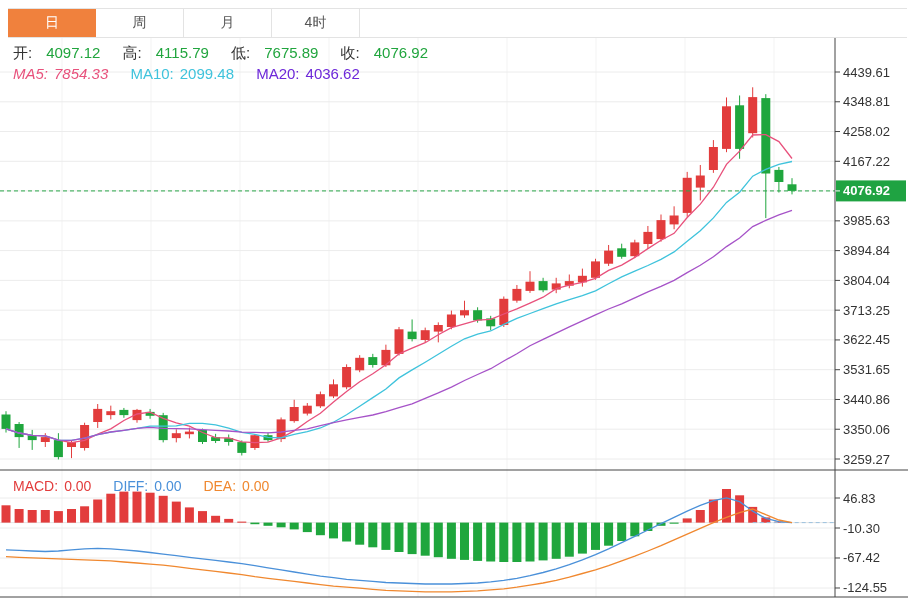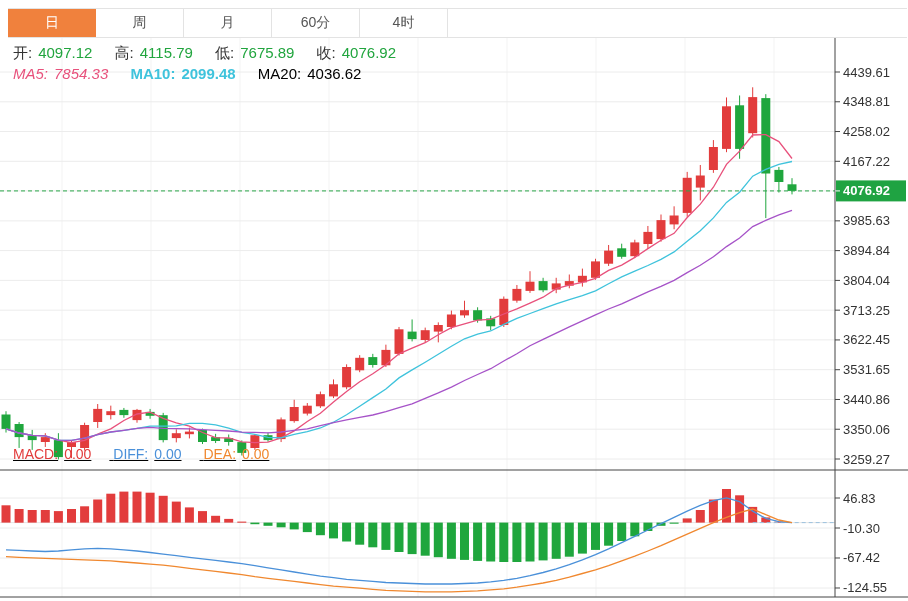--- a/index.html
+++ b/index.html
@@ -7,37 +7,36 @@
   .tabbar{position:absolute;left:8px;top:8px;width:899px;height:30px;display:flex;
           border-top:1px solid #e3e3e3;border-bottom:1px solid #e3e3e3;background:#fff;box-sizing:border-box;}
   .tab{width:88px;height:100%;display:flex;align-items:center;justify-content:center;
        font-size:14px;color:#555;border-right:1px solid #e3e3e3;box-sizing:border-box;cursor:pointer;}
   .tab:first-child{border-left:1px solid #e3e3e3;}
   .tab.selected{background:#f0813d;color:#fff;border-color:#f0813d;}
   .infoRow{position:absolute;left:13px;font-size:15px;white-space:nowrap;z-index:3;}
   .infoRow span{margin-right:6px;}
   .infoRow .gap{margin-right:18px;}
   #row-ohlc{top:44px;color:#333;}
-  #row-ohlc .val{color:#21a53e;}
+  #row-ohlc .val{color:#21a53e;margin-left:8px;}
   #row-ma{top:65px;}
-  #row-macd{top:446px;font-size:14px;text-decoration:underline;}
-  .ma5{color:#e8517c;font-style:italic;} .ma10{color:#3fc3dc;font-weight:bold;} .ma20{color:#000000;}
+  #row-macd{top:478px;font-size:14px;}
+  .ma5{color:#e8517c;font-style:italic;} .ma10{color:#3fc3dc;} .ma20{color:#6d28d9;}
   .macdv{color:#e23c3c;} .diffv{color:#4a90d9;} .deav{color:#f0882f;}
   svg{position:absolute;left:0;top:0;}
 </style>
 </head>
 <body>
 
 <div class="stage">
 
   <div class="tabbar">
     <div class="tab selected">日</div>
     <div class="tab">周</div>
     <div class="tab">月</div>
-    <div class="tab">60分</div>
     <div class="tab">4时</div>
   </div>
 
   <svg id="chart" width="908" height="601" viewBox="0 0 908 601">
       <g>
         <line x1="62" y1="38" x2="62" y2="597" stroke="#f3f3f3" stroke-width="1"></line>
         <line x1="151" y1="38" x2="151" y2="597" stroke="#f3f3f3" stroke-width="1"></line>
         <line x1="240" y1="38" x2="240" y2="597" stroke="#f3f3f3" stroke-width="1"></line>
         <line x1="329" y1="38" x2="329" y2="597" stroke="#f3f3f3" stroke-width="1"></line>
         <line x1="418" y1="38" x2="418" y2="597" stroke="#f3f3f3" stroke-width="1"></line>

